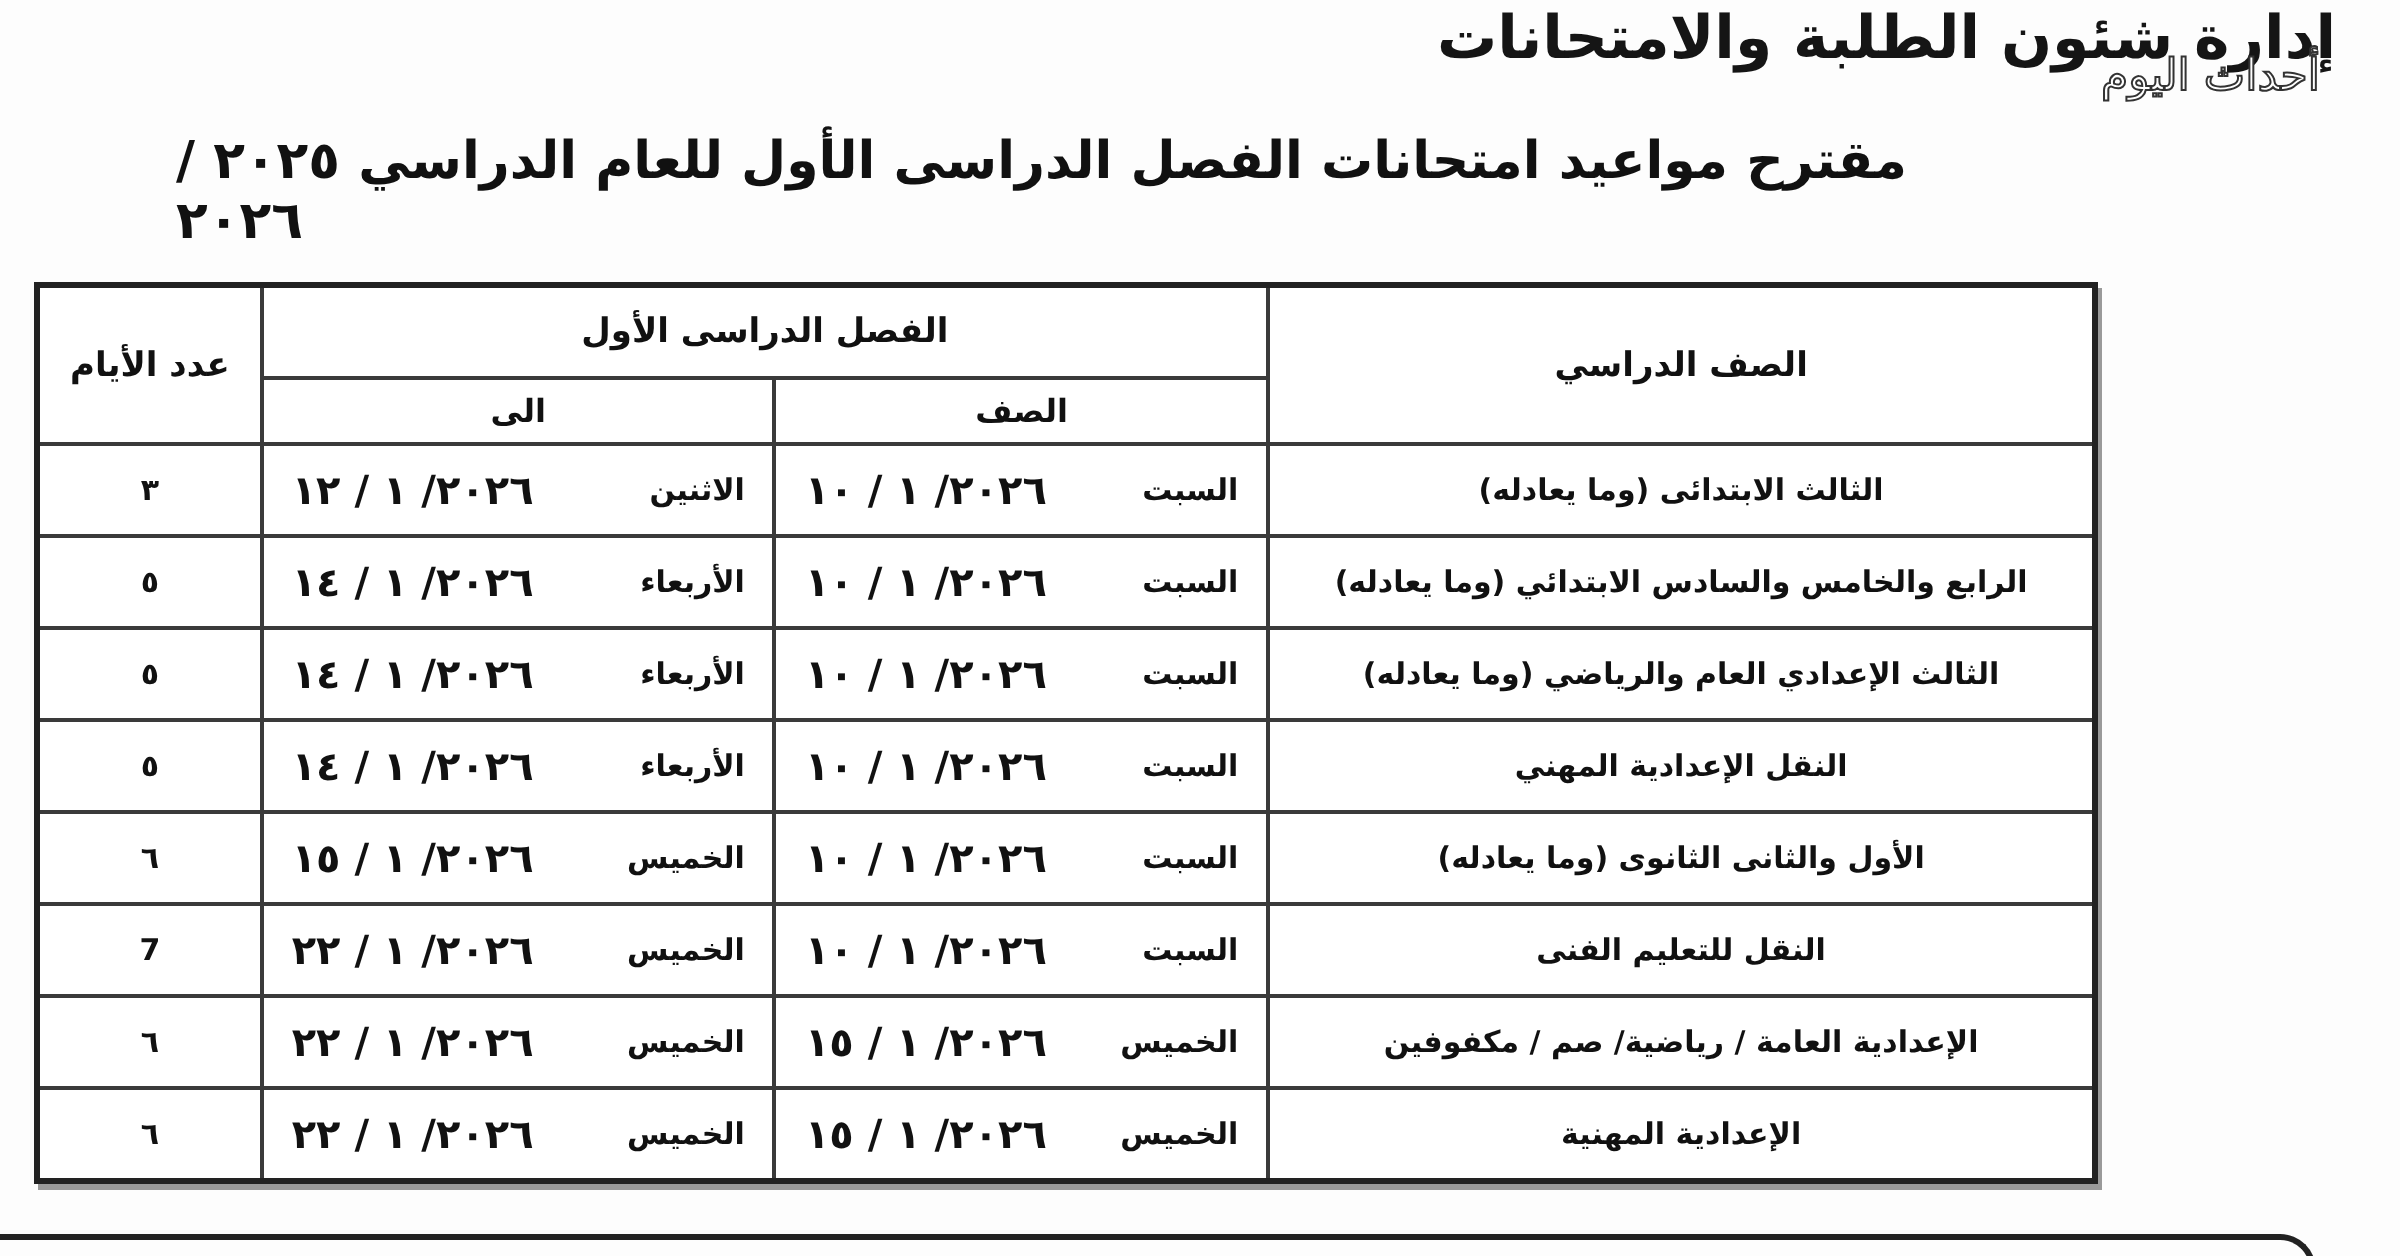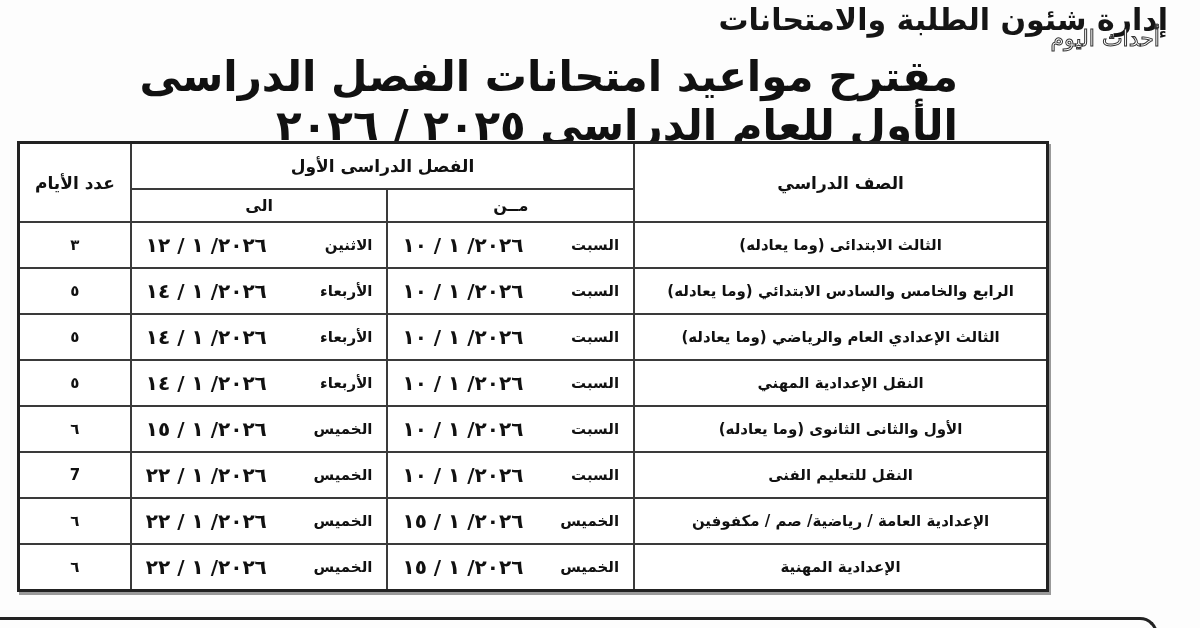--- a/index.html
+++ b/index.html
@@ -18,22 +18,22 @@
     .watermark {
       position: absolute; top: 26px; right: 40px;
       font-size: 22px; color: #fff; direction: rtl;
       -webkit-text-stroke: 1px #333;
       font-family: "DejaVu Sans", sans-serif;
       font-weight: normal;
       letter-spacing: 1px;
       text-align: right;
     }
     .title {
-      position: absolute; top: 52px; left: 88px; width: 870px;
-      font-size: 42px; font-weight: bold; direction: rtl; text-align: right;
+      position: absolute; top: 66px; left: 88px; width: 870px;
+      font-size: 26px; font-weight: bold; direction: rtl; text-align: left;
       color: #111; letter-spacing: -0.5px;
     }
     .schedule {
       position: absolute; left: 17px; top: 141px;
       width: 1032px; height: 440px;
       border-collapse: collapse;
       direction: rtl;
       border: 3px solid #222;
       box-shadow: 2px 3px 0 #9a9a9a;
       background: #fff;
@@ -69,21 +69,21 @@
 <div class="title">مقترح مواعيد امتحانات الفصل الدراسى الأول للعام الدراسي ٢٠٢٥ / ٢٠٢٦</div>
 
 <table class="schedule">
   <thead>
     <tr class="h1">
       <th class="col-grade" rowspan="2">الصف الدراسي</th>
       <th colspan="2">الفصل الدراسى الأول</th>
       <th class="col-days" rowspan="2"><span>عدد الأيام</span></th>
     </tr>
     <tr class="h2">
-      <th class="col-from">مــن</th>
+      <th class="col-from">الصف</th>
       <th class="col-to">الى</th>
     </tr>
   </thead>
   <tbody id="rows">
   <tr>
     <td>الثالث الابتدائى (وما يعادله)</td>
     <td>
       <div class="date-cell">
         <span class="day-name">السبت</span>
         <span class="date-val">٢٠٢٦/ ١ / ١٠</span>

